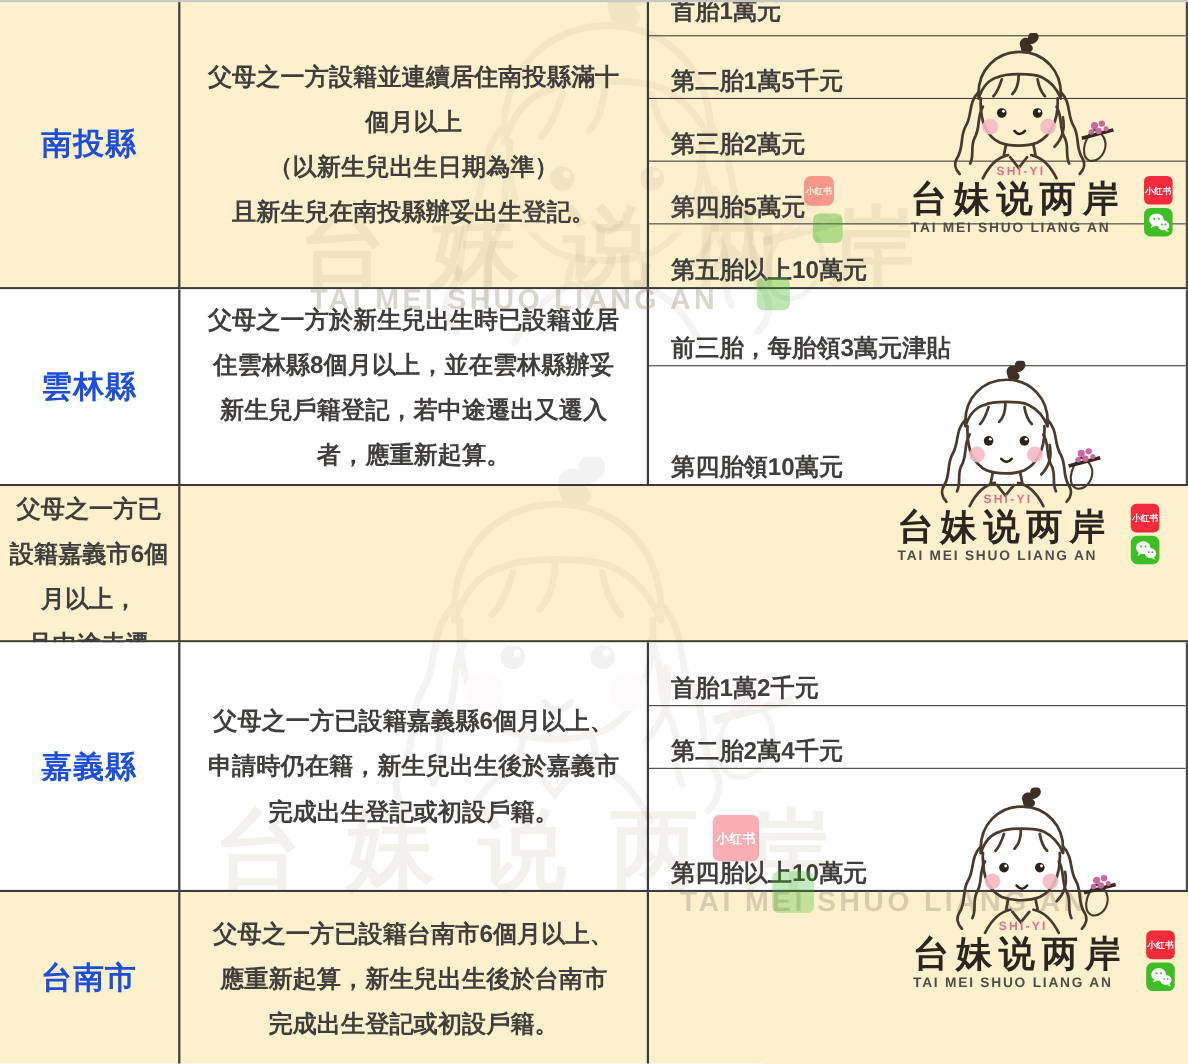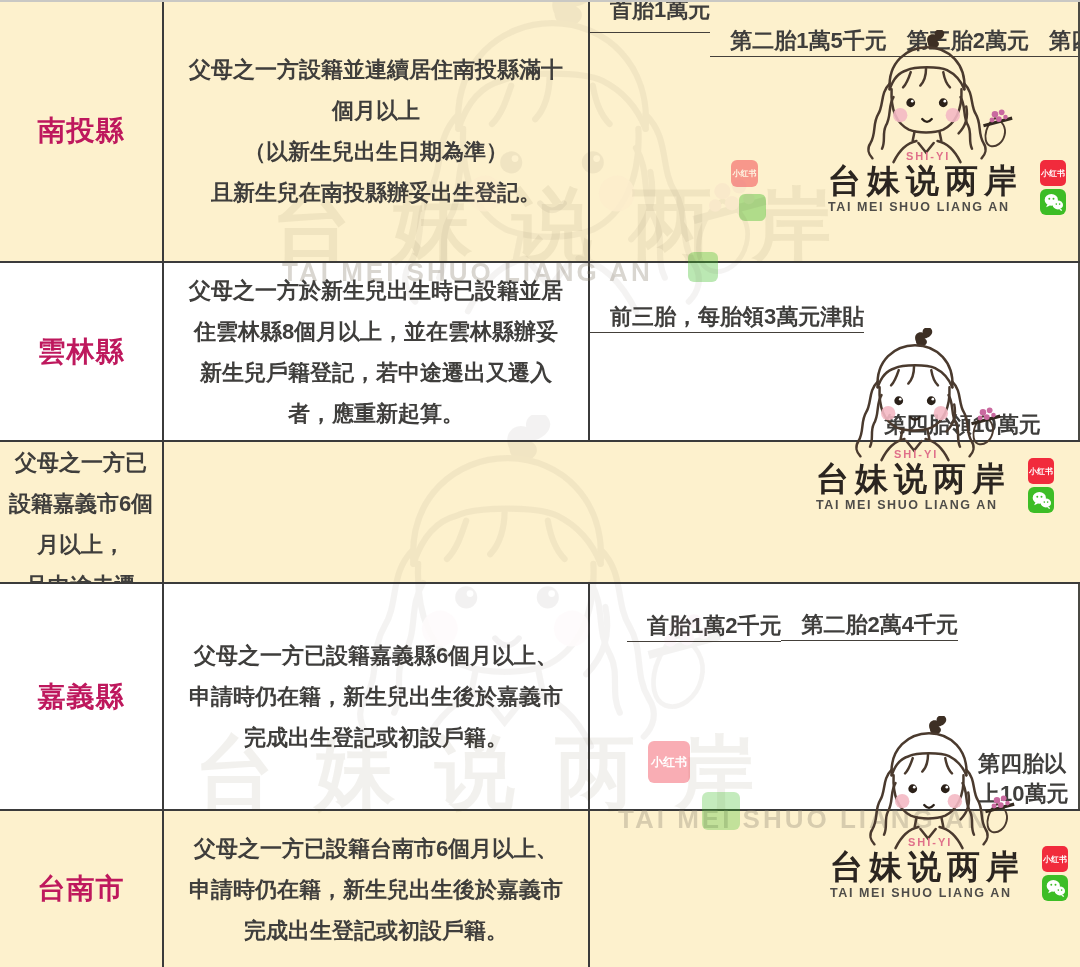--- a/index.html
+++ b/index.html
@@ -13,30 +13,30 @@
     display:grid;grid-template-columns:164px 426px 1fr;
     box-sizing:border-box;border-bottom:2px solid #3b3b3b;
     position:relative;
   }
   .row.yellow{background:#fdf1cd;}
   .row.white{background:#ffffff;}
   .row:last-child{border-bottom:none;}
   .region-cell{
     box-sizing:border-box;border-right:2px solid #3b3b3b;
     display:flex;align-items:center;justify-content:center;
-    font-weight:bold;font-size:28px;color:#be185d;letter-spacing:1px;
+    font-weight:bold;font-size:28px;color:#1d4ed8;letter-spacing:1px;
   }
   .condition-cell{
     box-sizing:border-box;border-right:2px solid #3b3b3b;
     display:flex;align-items:center;justify-content:center;text-align:center;
     font-weight:bold;font-size:22px;line-height:41px;color:#3f3e3c;
     padding:0 6px;white-space:pre-line;
   }
   .benefits-cell{
-    display:flex;flex-direction:row;box-sizing:border-box;
+    display:flex;flex-direction:column;box-sizing:border-box;
     border-right:2px solid #4a4a44;overflow:hidden;
   }
   .benefit{
     box-sizing:border-box;flex:0 0 auto;
     border-bottom:1px solid #44403a;
     display:flex;align-items:flex-end;padding-left:20px;
     font-weight:bold;font-size:22px;color:#3f3e3c;
   }
   .benefit:last-child{border-bottom:none;flex:1 1 auto;}
   .benefit.cut-top{align-items:flex-start;}
@@ -139,36 +139,36 @@
 且中途未遷出，新生兒出生後於嘉義市
 完成出生登記或初設戶籍。</div>
   </div>
 
   <div class="row white" style="height:227px;">
     <div class="region-cell">嘉義縣</div>
     <div class="condition-cell">父母之一方已設籍嘉義縣6個月以上、
 申請時仍在籍，新生兒出生後於嘉義市
 完成出生登記或初設戶籍。</div>
     <div class="benefits-cell">
-      <div class="benefit" style="height:58px;margin-left:37px;">
+      <div class="benefit" style="height:58px;">
           <span>首胎1萬2千元</span>
         </div>
       <div class="benefit" style="height:57px;">
           <span>第二胎2萬4千元</span>
         </div>
       <div class="benefit">
           <span>第四胎以上10萬元</span>
         </div>
     </div>
   </div>
 
   <div class="row yellow" style="height:156px;">
     <div class="region-cell">台南市</div>
     <div class="condition-cell">父母之一方已設籍台南市6個月以上、
-申請時仍在籍，新生兒出生後於嘉義市
+應重新起算，新生兒出生後於台南市
 完成出生登記或初設戶籍。</div>
   </div>
 
 </div>
 
 <div class="top-line"></div>
 
 <svg width="0" height="0" style="position:absolute">
   <defs>
     <g id="girl">

